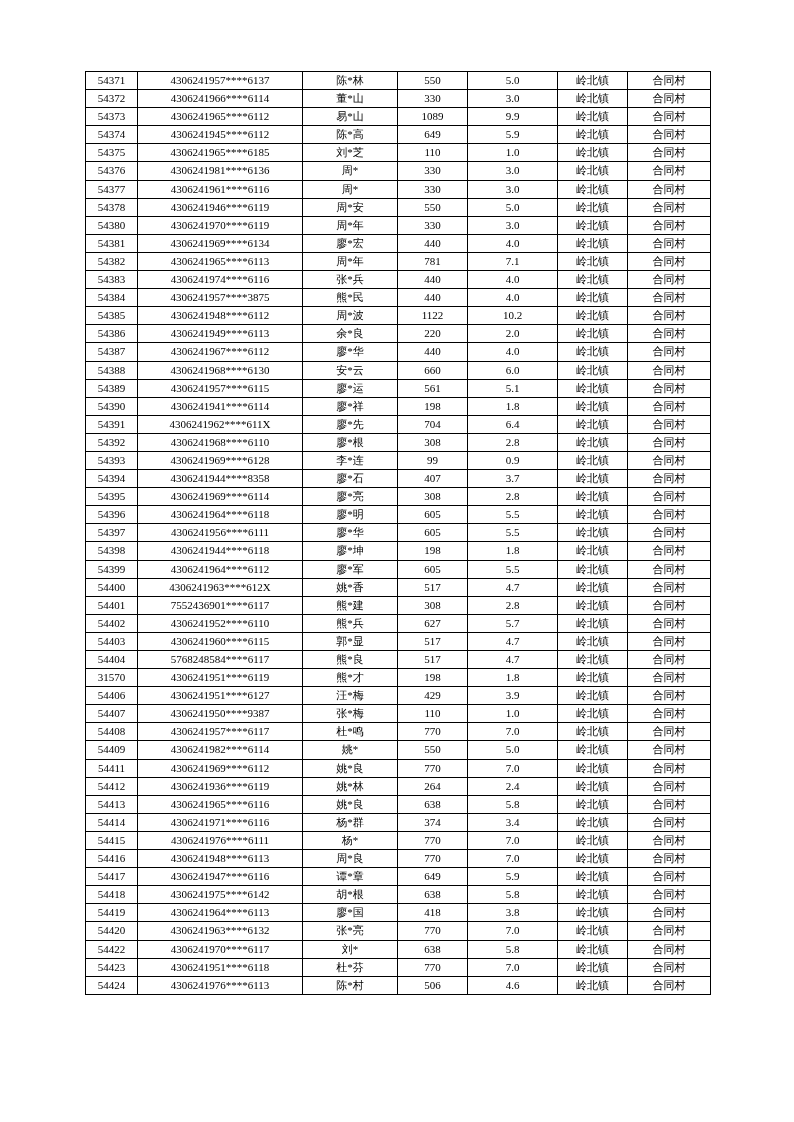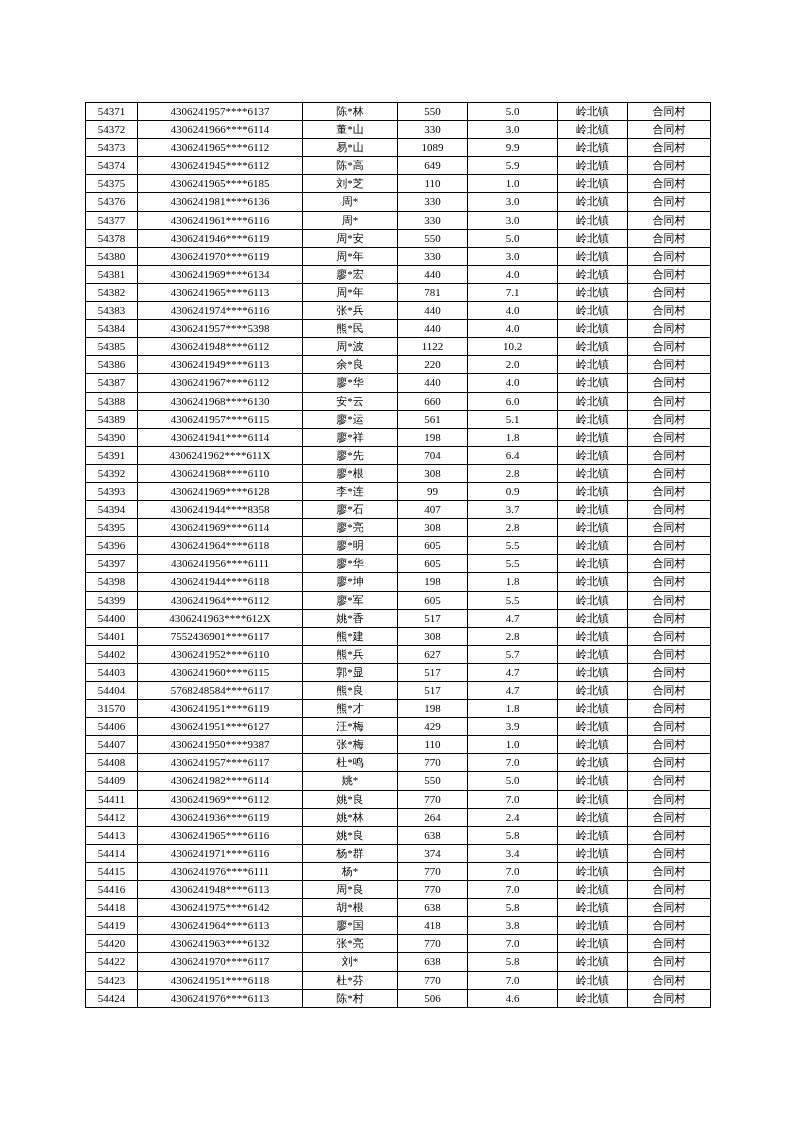--- a/index.html
+++ b/index.html
@@ -14,21 +14,20 @@
     background: #ffffff;
     font-family: "Liberation Serif", "DejaVu Serif", serif;
     overflow: hidden;
   }
   table.records {
     border-collapse: collapse;
     table-layout: fixed;
     position: absolute;
     left: 85px;
     top: 71px;
-    margin-top: 31px;
   }
   table.records td {
     border: 1px solid #000000;
     font-size: 11px;
     color: #000000;
     text-align: center;
     vertical-align: middle;
     padding: 0;
     height: 17.1px;
     line-height: 17.1px;
@@ -162,21 +161,21 @@
           <td>54383</td>
           <td>4306241974****6116</td>
           <td>张*兵</td>
           <td>440</td>
           <td>4.0</td>
           <td>岭北镇</td>
           <td>合同村</td>
         </tr>
         <tr>
           <td>54384</td>
-          <td>4306241957****5398</td>
+          <td>4306241957****3875</td>
           <td>熊*民</td>
           <td>440</td>
           <td>4.0</td>
           <td>岭北镇</td>
           <td>合同村</td>
         </tr>
         <tr>
           <td>54385</td>
           <td>4306241948****6112</td>
           <td>周*波</td>
@@ -449,20 +448,29 @@
         <tr>
           <td>54416</td>
           <td>4306241948****6113</td>
           <td>周*良</td>
           <td>770</td>
           <td>7.0</td>
           <td>岭北镇</td>
           <td>合同村</td>
         </tr>
         <tr>
+          <td>54417</td>
+          <td>4306241947****6116</td>
+          <td>谭*章</td>
+          <td>649</td>
+          <td>5.9</td>
+          <td>岭北镇</td>
+          <td>合同村</td>
+        </tr>
+        <tr>
           <td>54418</td>
           <td>4306241975****6142</td>
           <td>胡*根</td>
           <td>638</td>
           <td>5.8</td>
           <td>岭北镇</td>
           <td>合同村</td>
         </tr>
         <tr>
           <td>54419</td>

